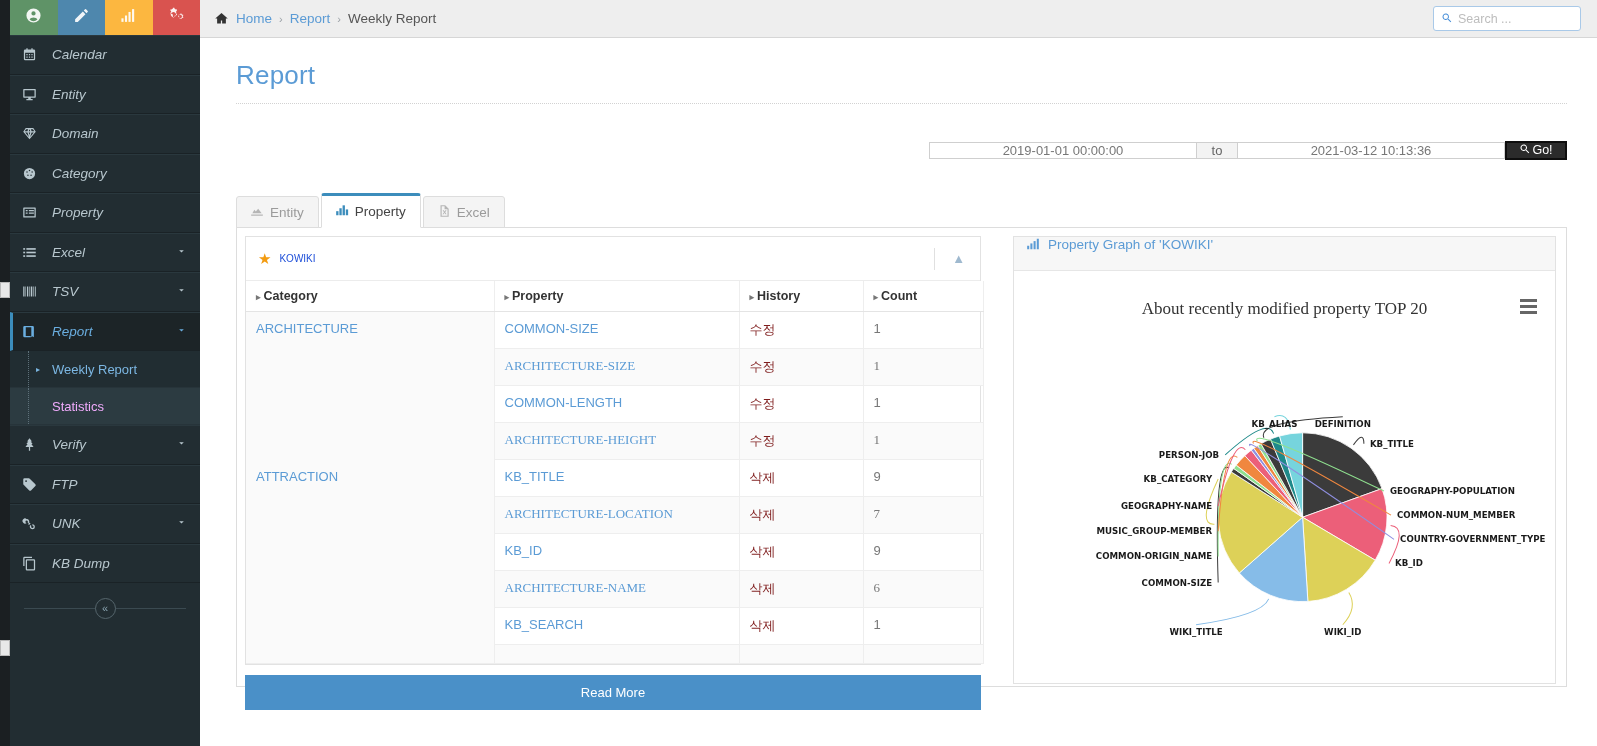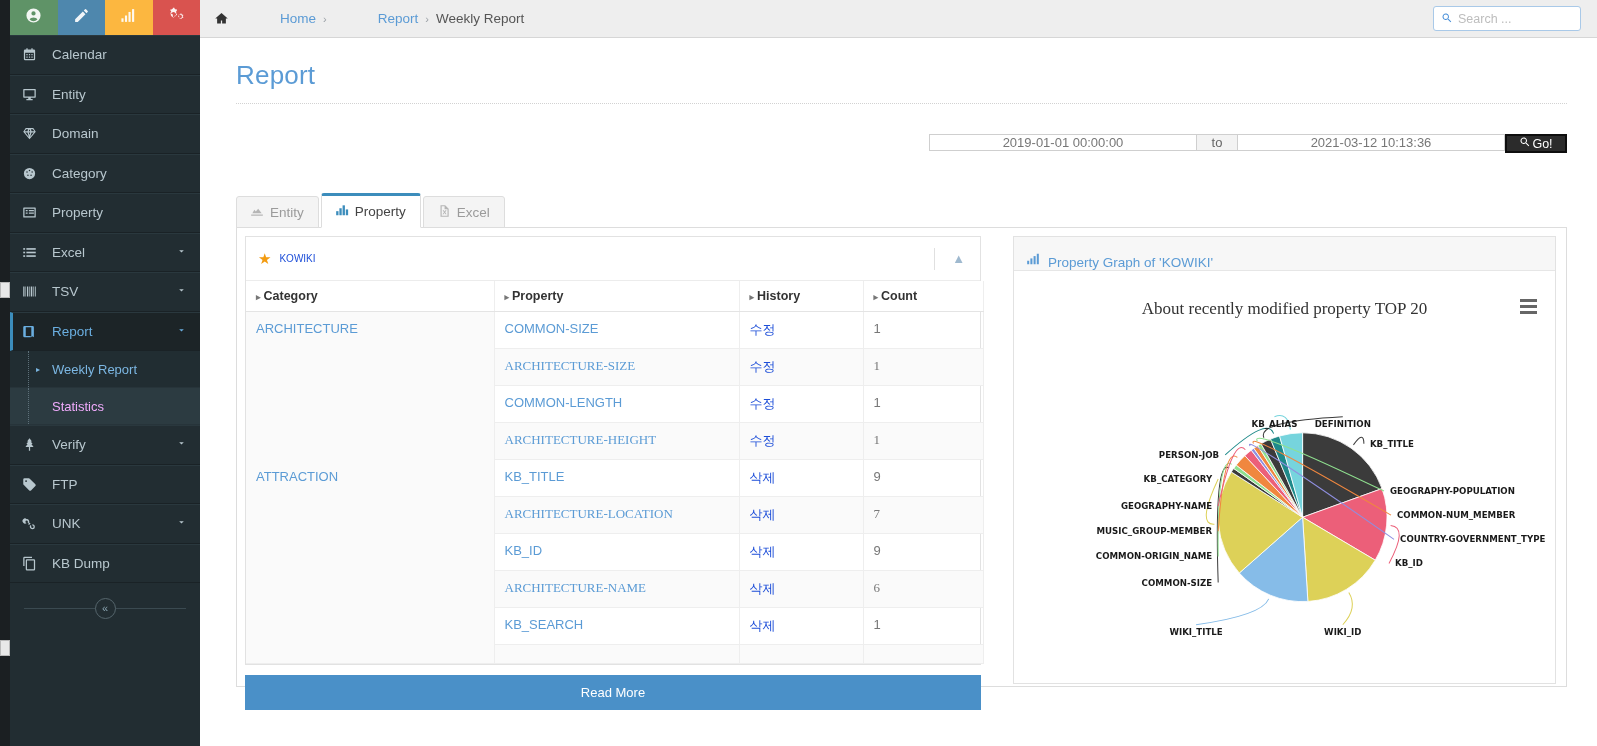--- a/index.html
+++ b/index.html
@@ -29,21 +29,21 @@
   .brand-icon {
     flex: 1; display: flex; align-items: center; justify-content: center;
     cursor: pointer;
   }
   .bi-user { background: #5f9367; }
   .bi-pencil { background: #4e87ad; }
   .bi-chart { background: #fcb740; }
   .bi-gear { background: #d9534f; }
   .brand-icon svg { width: 17px; height: 17px; fill: #fff; opacity: .92; }
 
-  .menu { list-style: none; }
+  .menu { list-style: none; font-style: italic; }
   .menu-item {
     display: flex; align-items: center; height: 39.5px;
     padding: 0 10px 0 12px; border-bottom: 1px solid #1a2226;
     border-top: 1px solid #2a383e;
     font-size: 13.5px; color: #b8c7ce; cursor: pointer; position: relative;
   }
   .menu-item .mi-icon {
     width: 22px; display: flex; align-items: center; justify-content: flex-start;
   }
   .menu-item .mi-icon svg { width: 15px; height: 15px; fill: #b8c7ce; }
@@ -97,21 +97,21 @@
   
   .main { flex: 1; height: 746px; background: #fff; display: flex; flex-direction: column;
           overflow: hidden; }
 
   .topbar {
     height: 38px; background: #eeeeee; border-bottom: 1px solid #d6d6d6;
     display: flex; align-items: center; padding: 0 16px 0 14px;
   }
   .breadcrumb { display: flex; align-items: center; font-size: 13.5px; gap: 7px; }
   .breadcrumb .home-icon svg { width: 15px; height: 15px; fill: #333; display: block; }
-  .bc-link { color: #5b9bd5; cursor: pointer; margin-left: 44px; }
+  .bc-link { color: #5b9bd5; cursor: pointer; }
   .bc-sep { color: #9aa0a6; font-size: 11px; }
   .bc-current { color: #555; }
 
   .search-wrap { margin-left: auto; }
   .search-box {
     width: 148px; height: 25px; border: 1px solid #a9c9e8; border-radius: 3px;
     background: #fff; display: flex; align-items: center; padding: 0 7px; gap: 5px;
   }
   .search-box svg { width: 12px; height: 12px; fill: #4a90d9; flex: 0 0 12px; }
   .search-box input {
@@ -123,21 +123,21 @@
   .content { flex: 1; padding: 0 30px 0 36px; position: relative; overflow: hidden; }
 
   .page-title {
     font-size: 26px; color: #5b9bd5; font-weight: normal;
     padding: 22px 0 12px 0; letter-spacing: .2px;
   }
   .title-rule { border-bottom: 1px dotted #d2d2d2; }
 
   
   .daterange-row { display: flex; justify-content: flex-end; padding-top: 30px; }
-  .daterange { display: flex; align-items: flex-start; height: 32px; }
+  .daterange { display: flex; align-items: center; height: 32px; }
   .dr-input {
     width: 268px; border: 1px solid #cfcfcf; background: #fff;
     display: flex; align-items: center; justify-content: center;
     font-size: 13px; color: #777; cursor: pointer;
   }
   .dr-to {
     width: 40px; border: 1px solid #cfcfcf; border-left: 0; border-right: 0;
     background: #f3f3f3; display: flex; align-items: center; justify-content: center;
     font-size: 13px; color: #666;
   }
@@ -187,37 +187,37 @@
     background: #fff;
   }
   table.data th .caret { color: #777; font-size: 9px; margin-right: 3px; }
   table.data td {
     padding: 9px 10px; border-bottom: 1px solid #eee; border-right: 1px solid #eee;
     color: #777; vertical-align: top; font-size: 13px;
   }
   table.data td.catcell { color: #5b9bd5; background: #fafafa; border-bottom: 0; }
   table.data td.propcell a { color: #5b9bd5; text-decoration: none; cursor: pointer; }
   table.data tr.zebra td { background: #fafafa; font-family: Liberation Serif, serif; }
-  table.data td.histcell { color: #1d4ed8; }
+  table.data td.histcell { color: #7f1d1d; }
   .col-cat { width: 248px; }
   .col-prop { width: 245px; }
   .col-hist { width: 124px; }
   .col-cnt { width: 120px; }
 
   .read-more {
     display: block; width: 100%; background: #4a90c8; color: #fff;
     text-align: center; padding: 10px 0; font-size: 13px; cursor: pointer;
     border: 0; font-family: "Liberation Sans", sans-serif; margin-top: 10px;
   }
 
   
   .chart-box { border: 1px solid #e2e2e2; height: 448px; display: flex; flex-direction: column; }
   .chart-head {
     height: 34px; background: #f7f7f7; border-bottom: 1px solid #e6e6e6;
-    display: flex; align-items: flex-end; padding: 0 12px; gap: 8px;
+    display: flex; align-items: flex-start; padding: 0 12px; gap: 8px;
   }
   .chart-head svg { width: 14px; height: 14px; fill: #5b9bd5; }
   .chart-head .ct { font-size: 13.5px; color: #5b9bd5; }
   .chart-area { flex: 1; position: relative; background: #fff; }
   .chart-title {
     text-align: center; font-size: 17px; color: #333; padding-top: 28px;
     font-family: "Liberation Serif", serif;
   }
   .burger { position: absolute; right: 18px; top: 28px; cursor: pointer; }
   .burger span {

